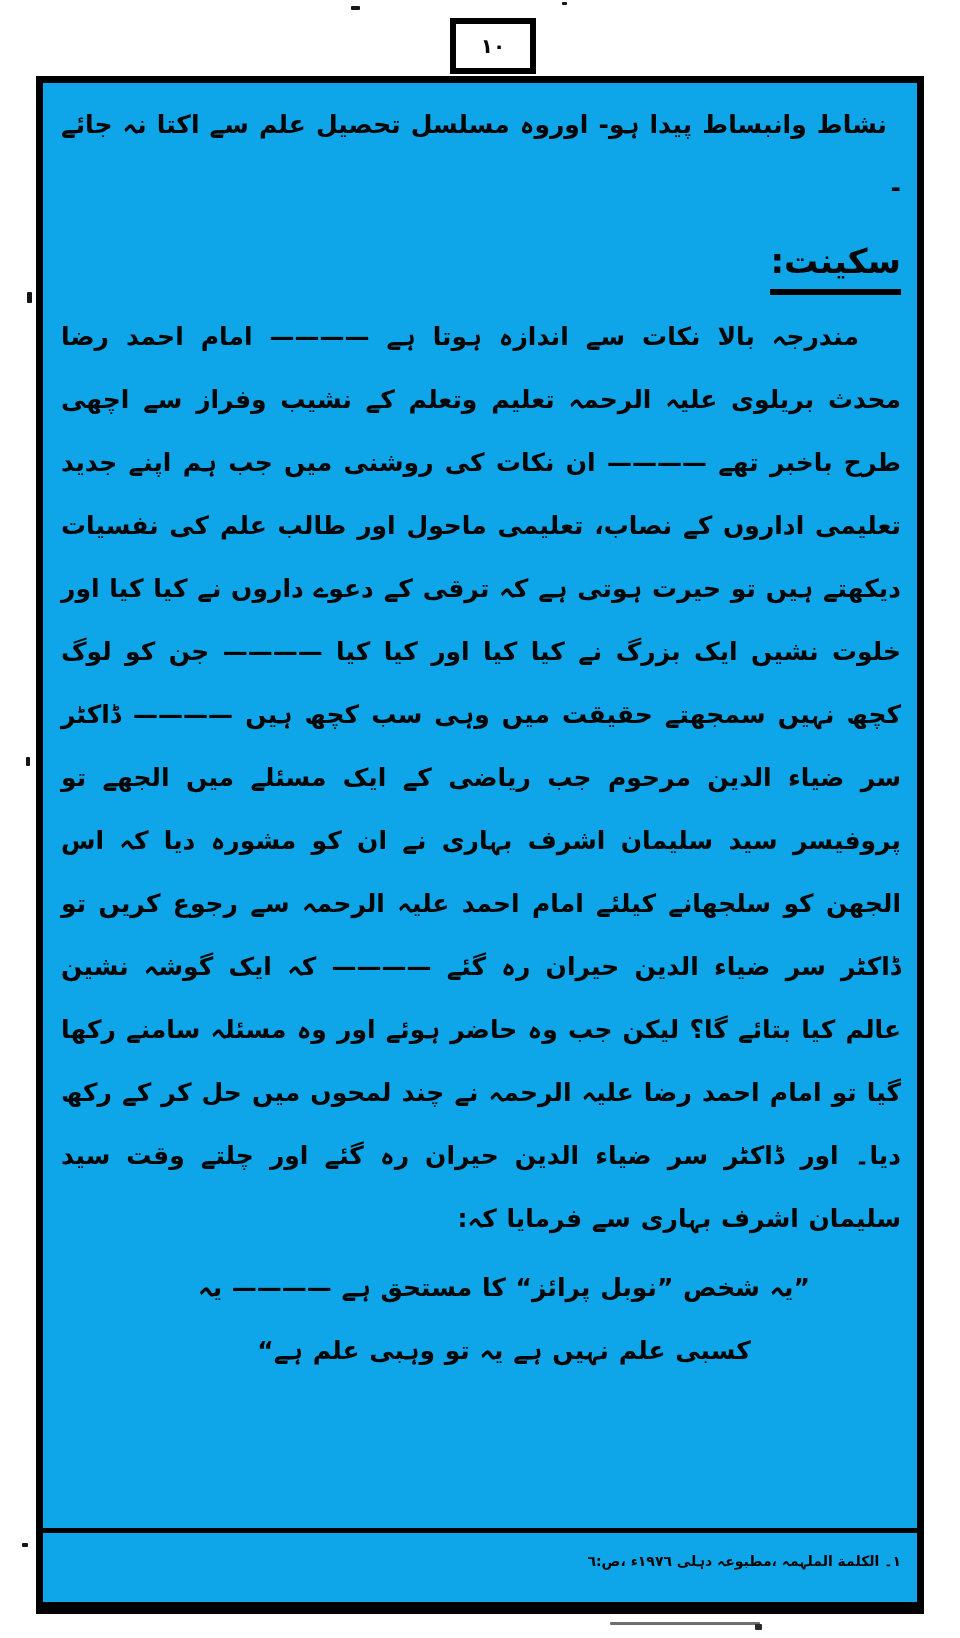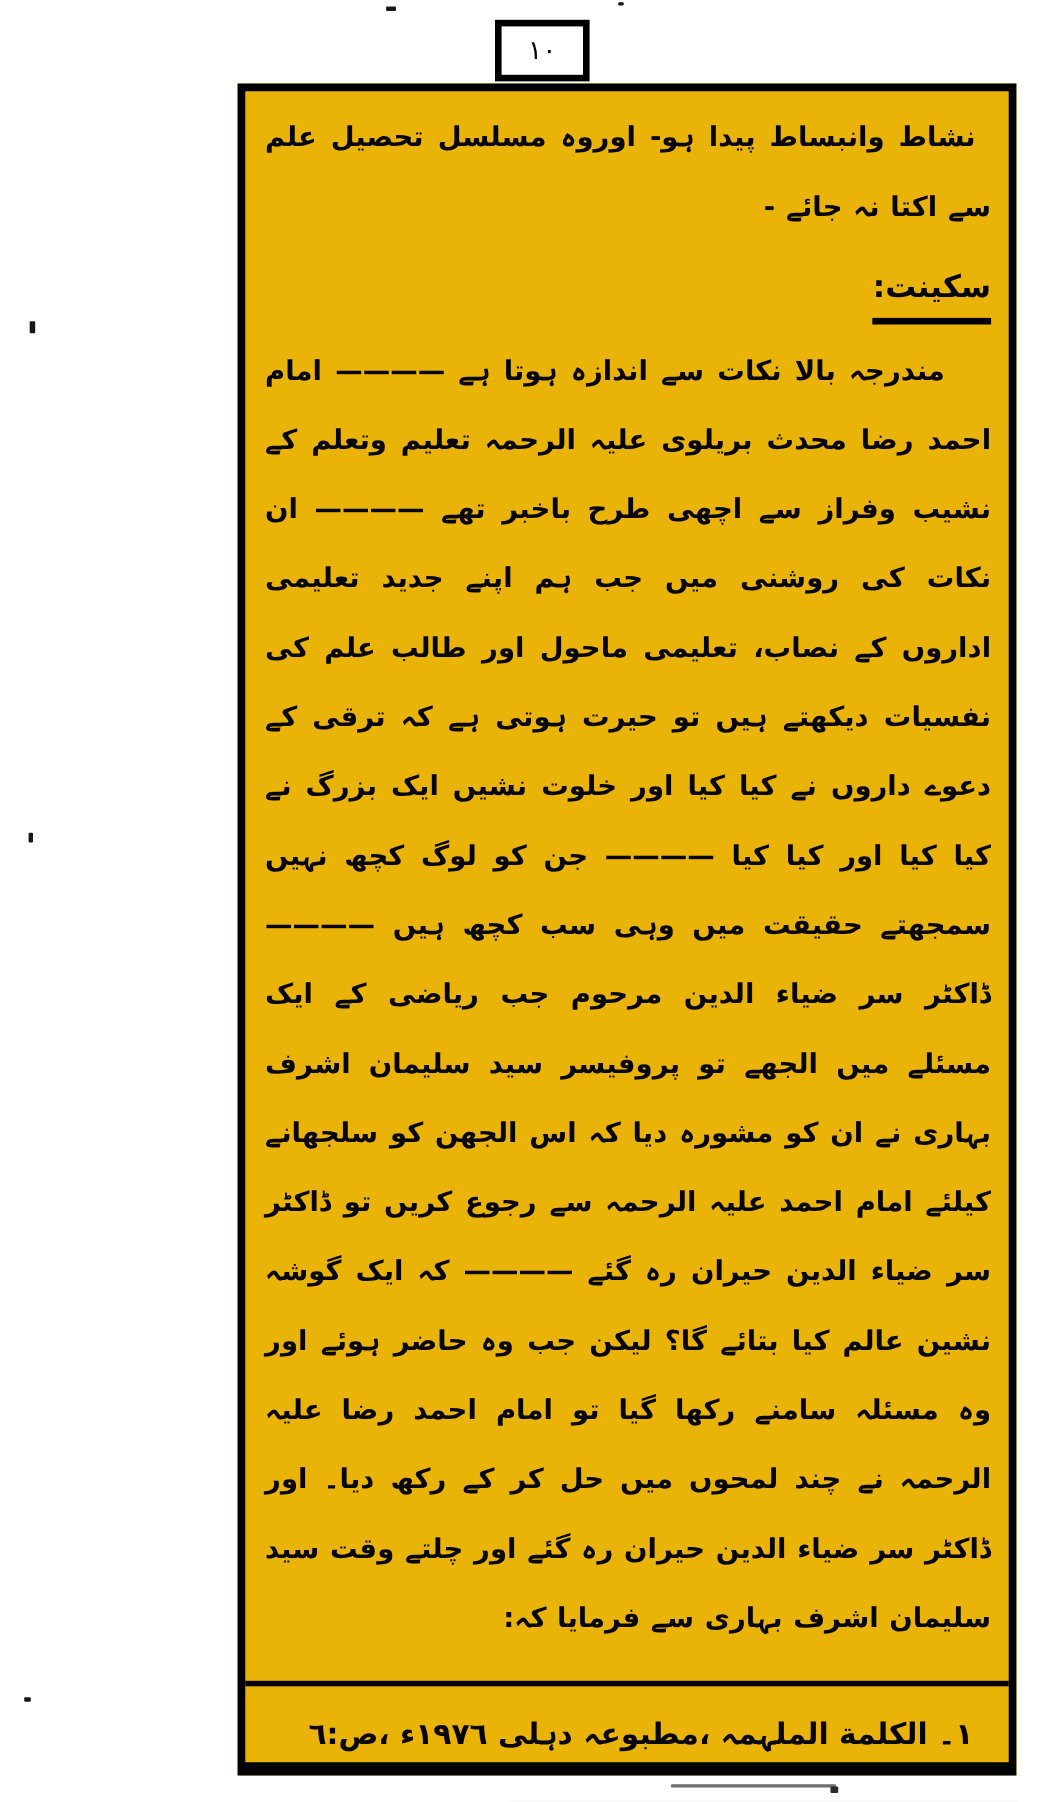--- a/index.html
+++ b/index.html
@@ -15,68 +15,68 @@
   
   .pagenum-box{
     position:absolute; top:18px; right:424px;
     width:86px; height:56px;
     border:6px solid #000;
     box-sizing:border-box;
     display:flex; align-items:center; justify-content:center;
     background:#fff;
     z-index:3;
   }
-  .pagenum-box span{font-size:24px; font-weight:400; line-height:1;}
+  .pagenum-box span{font-size:20px; font-weight:700; line-height:1;}
   
   .frame{
     position:absolute; top:76px; right:36px;
-    width:708px; height:1538px;
+    width:888px; height:1538px;
     box-sizing:border-box;
     border:7px solid #000;
     border-bottom-width:12px;
-    background:#eab308;
+    background:#0ea5e9;
   }
   .content{
     box-sizing:border-box;
     height:calc(100% - 86px);
     overflow:hidden;
     padding:10px 16px 0 18px;
     font-size:25px;
     font-weight:700;
     line-height:63px;
     text-align:justify;
     word-spacing:1px;
   }
   .content p{margin:0 0 4px 0;}
   .intro{text-indent:14px;}
   .heading{
     margin:16px 0 10px 0;
-    font-size:28px;
+    font-size:34px;
     font-weight:700;
     line-height:52px;
   }
   .heading .heading-text{
     display:inline-block;
     border-bottom:6px solid #000;
     padding-bottom:2px;
   }
   .para{text-indent:42px;}
   .quote{margin:6px 64px 10px 110px !important;}
   .q1{text-align:center;}
   
   .footnote-bar{
     position:absolute; bottom:0; right:0; left:0;
     height:74px;
     border-top:5px solid #000;
     box-sizing:border-box;
     padding:8px 16px 0 18px;
   }
   .footnote-bar .footnote{
-    margin:16px;
-    font-size:27px;
+    margin:0;
+    font-size:14px;
     font-weight:700;
     text-align:right;
     line-height:40px;
   }
   
   .speck{position:absolute; background:#161616; border-radius:1px;}
   .sp1{top:6px;  right:600px; width:9px;  height:4px;}
   .sp2{top:2px;  right:393px; width:5px;  height:3px;}
   .sp3{top:292px;right:928px; width:5px;  height:11px;}
   .sp4{top:757px;right:930px; width:4px;  height:9px;}

